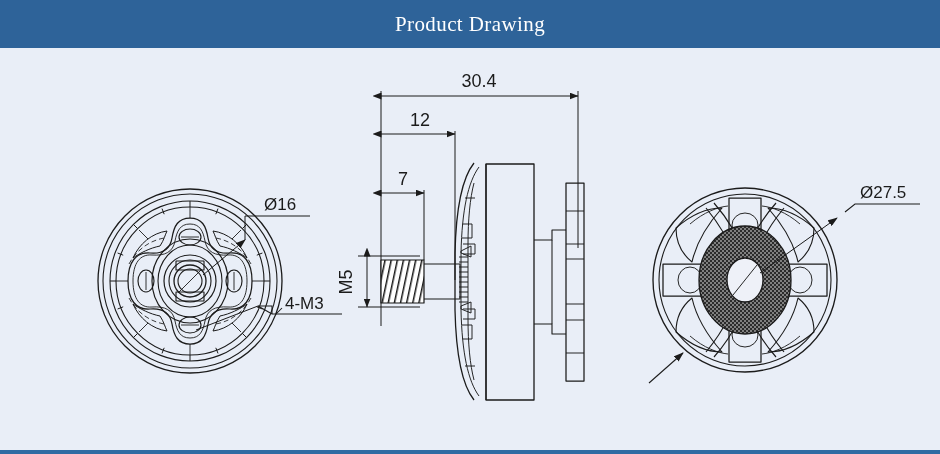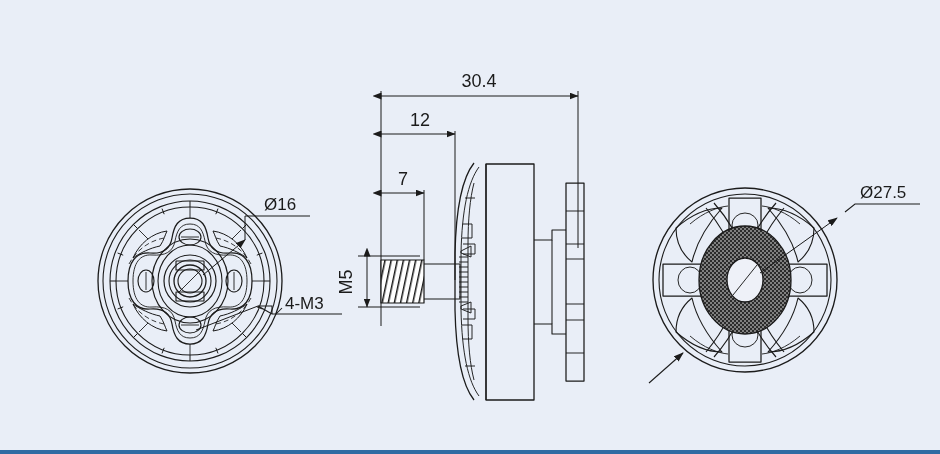--- a/index.html
+++ b/index.html
@@ -72,20 +72,23 @@
   text {
     font-family: "Liberation Sans", sans-serif;
     fill: #1b1b1b;
   }
 </style>
 </head>
 <body>
 
 <div id="page">
 
+  <div id="header-band">
+    <div id="header-title">Product Drawing</div>
+  </div>
 
   <div id="drawing-area">
     <svg id="drawing-svg" width="940" height="402" viewBox="0 0 940 402" xmlns="http://www.w3.org/2000/svg">
 
       <defs>
 
         <pattern id="hubHatch" width="4" height="4" patternUnits="userSpaceOnUse">
           <rect width="4" height="4" fill="#2b2b2b"></rect>
           <circle cx="1" cy="1" r="0.75" fill="#ffffff"></circle>
           <circle cx="3" cy="3" r="0.75" fill="#ffffff"></circle>

